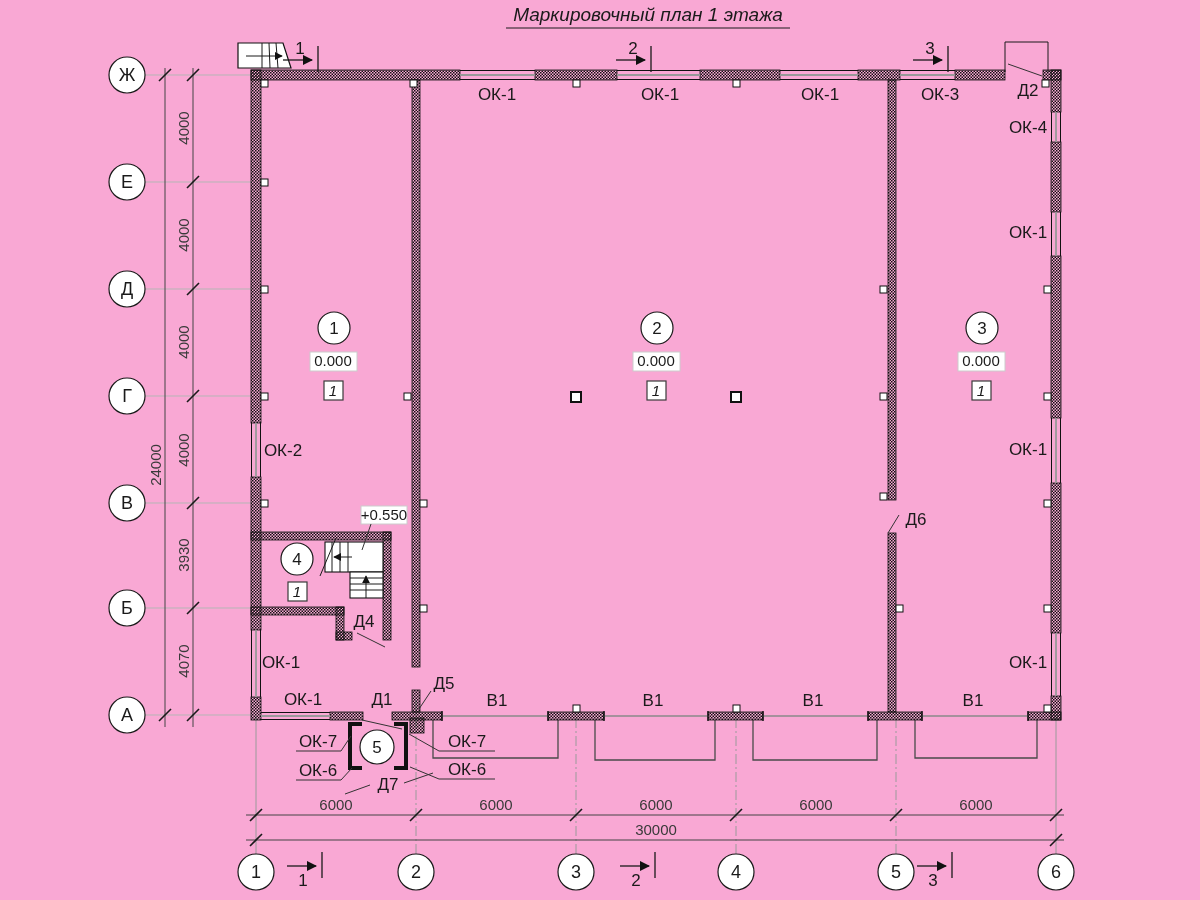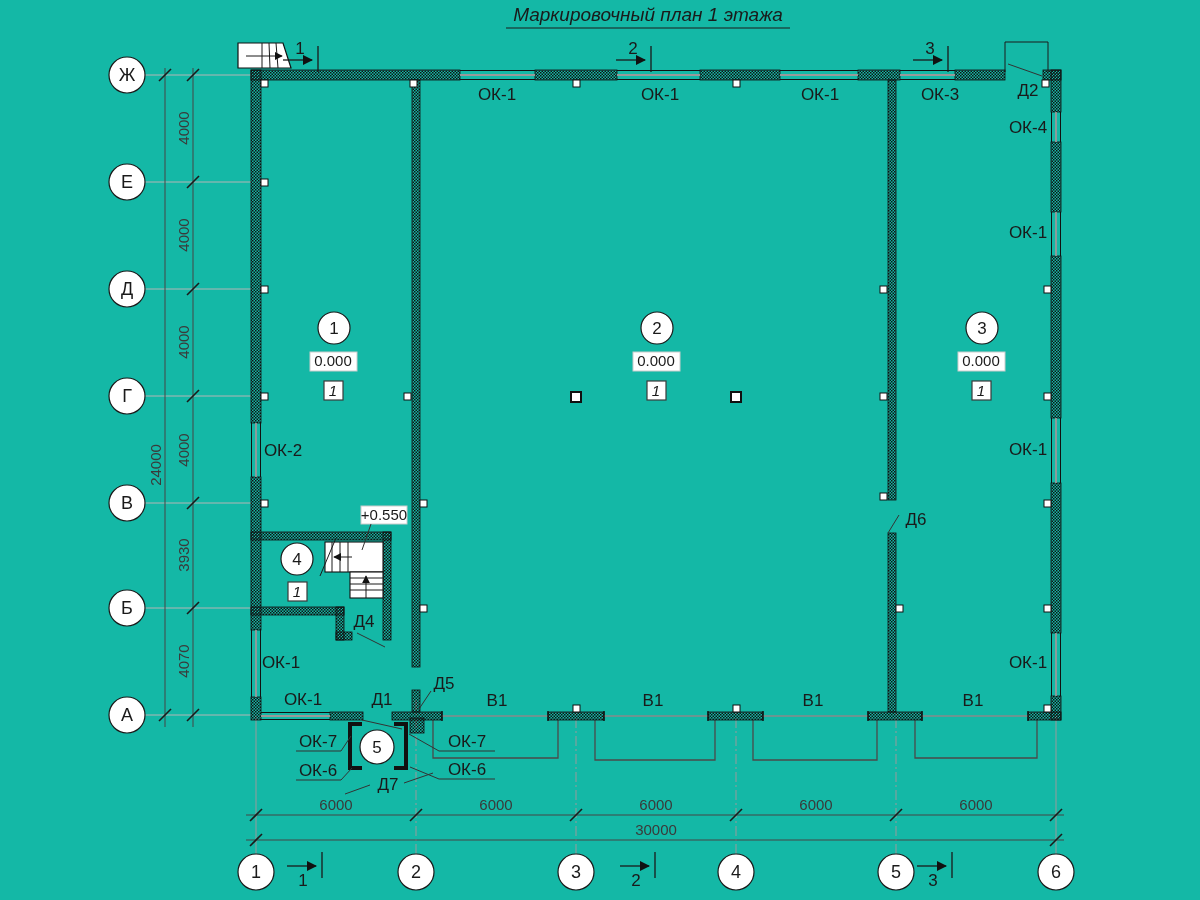--- a/index.html
+++ b/index.html
@@ -1,16 +1,16 @@
 <!DOCTYPE html>
 <html><head>
 <meta charset="utf-8">
 <style>
   html,body{margin:0;padding:0;background:#ffffff;}
-  .stage{width:1200px;height:900px;position:relative;background:#14b8a6;}
+  .stage{width:1200px;height:900px;position:relative;background:#f9a8d4;}
   svg{display:block;}
   .t{font-family:"Liberation Sans","DejaVu Sans",sans-serif;fill:#1a1a1a;}
   .title{font-size:19px;font-style:italic;text-anchor:middle;}
   .bub{font-size:18px;text-anchor:middle;}
   .lbl{font-size:17px;text-anchor:middle;}
   .dim{font-size:15px;text-anchor:middle;fill:#3a3a3a;}
   .sec{font-size:17px;text-anchor:middle;}
   .elev{font-size:15px;text-anchor:middle;}
   .fl{font-size:15px;font-style:italic;text-anchor:middle;}
   .w{fill:url(#hatch);stroke:#111;stroke-width:0.8;}

